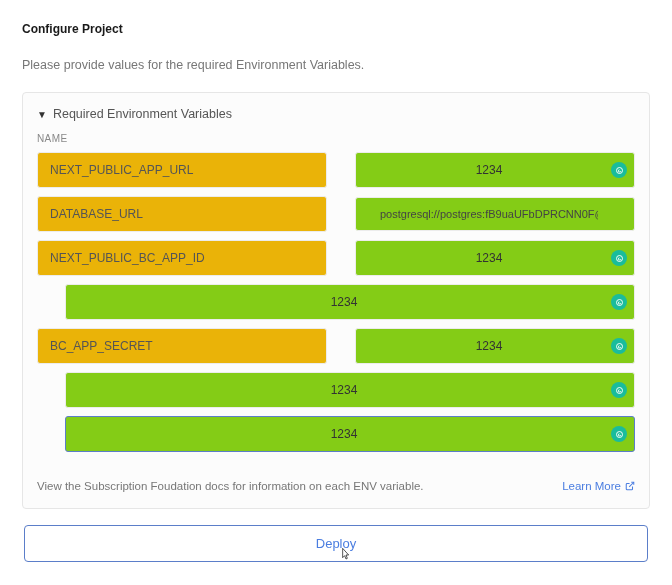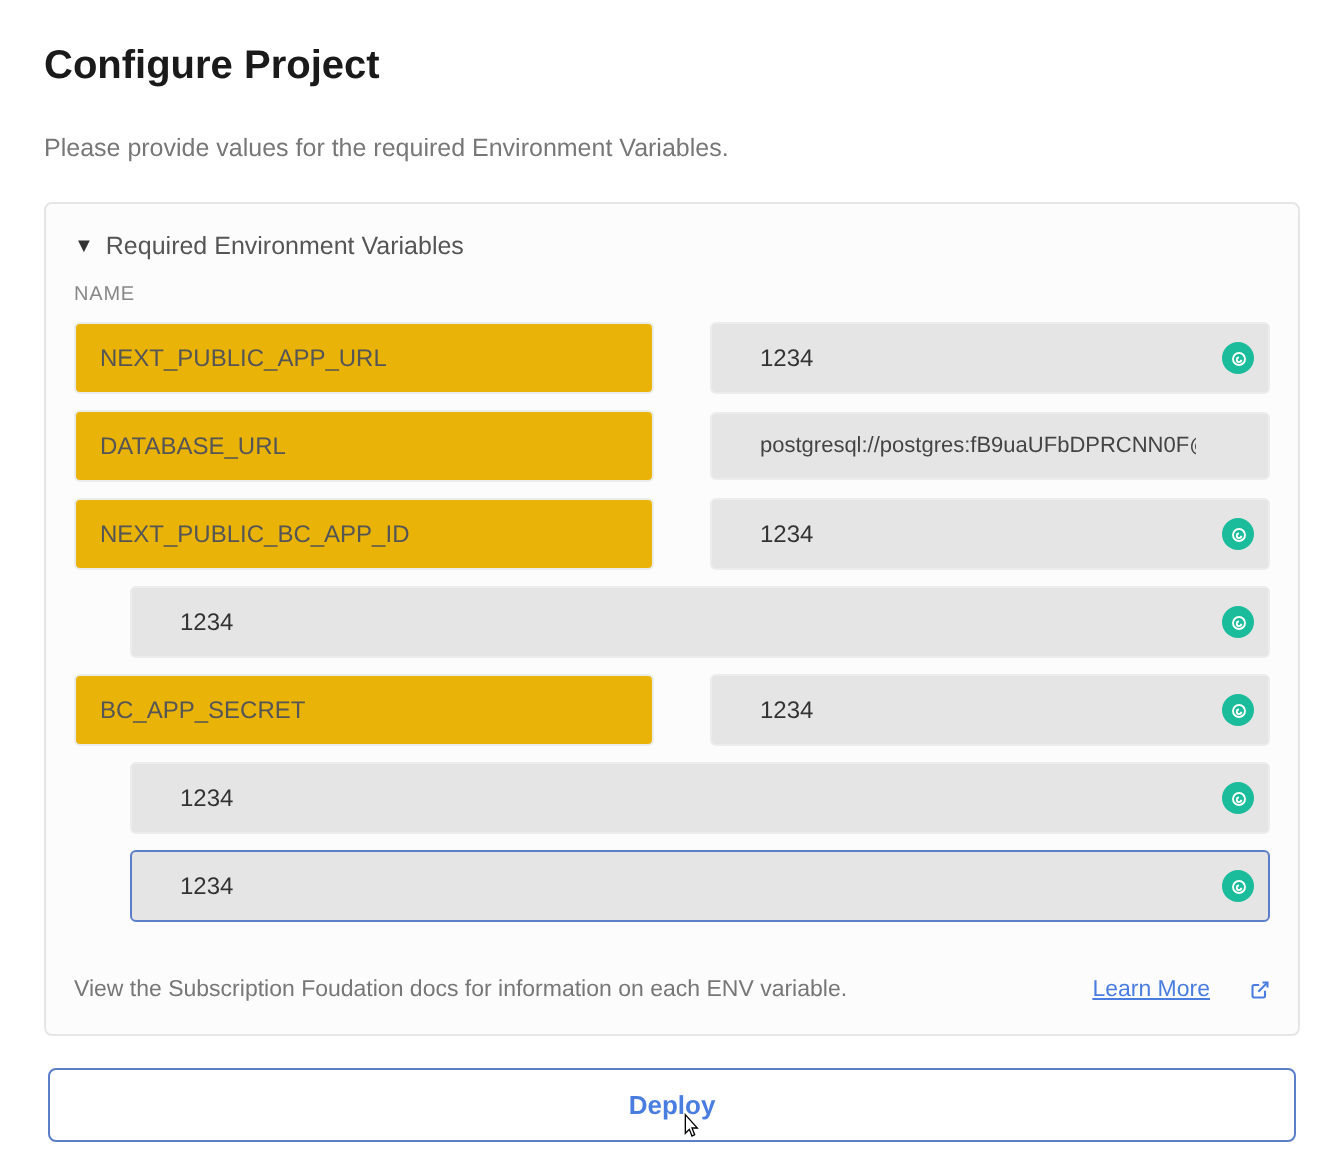--- a/index.html
+++ b/index.html
@@ -4,21 +4,21 @@
   <style>
     * { box-sizing: border-box; margin: 0; padding: 0; }
     body {
       font-family: -apple-system, BlinkMacSystemFont, "Segoe UI", Helvetica, Arial, sans-serif;
       background: #fff;
       width: 672px;
       color: #333;
     }
     .container { padding: 22px 22px 28px 22px; }
     .page-title {
-      font-size: 20px;
+      font-size: 12px;
       font-weight: 700;
       color: #1a1a1a;
       margin-bottom: 22px;
     }
     .instructions {
       font-size: 12.5px;
       color: #777;
       margin-bottom: 20px;
     }
     .panel {
@@ -61,27 +61,28 @@
       font-size: 12px;
       color: #555;
     }
     .value-wrap {
       flex: 1;
       margin-left: 28px;
       position: relative;
     }
     .value-input {
       width: 100%;
-      background: #e5e5e5;
+      background: #84cc16;
       border: 1px solid #ececec;
       border-radius: 3px;
       padding: 10px 36px 10px 24px;
       font-size: 12px;
       color: #333;
       outline: none;
+      text-align: center;
     }
     .value-input.focused {
       border: 1.5px solid #5b7ec9;
     }
     .value-input.db {
       font-size: 11px;
       color: #444;
       white-space: nowrap;
       overflow: hidden;
     }
@@ -104,36 +105,34 @@
       justify-content: space-between;
       align-items: center;
       margin-top: 28px;
       font-size: 11.5px;
     }
     .footer-note .note { color: #777; }
     .learn-more {
       color: #4a7de0;
       display: flex;
       align-items: center;
-      gap: 20px;
+      gap: 4px;
       cursor: pointer;
-      text-decoration: underline;
     }
     .learn-more svg { width: 10px; height: 10px; }
     .deploy-wrap { margin-top: 16px; padding: 0 2px; position: relative; }
     .deploy-btn {
       width: 100%;
       background: #fff;
       border: 1.5px solid #5b7ec9;
       color: #4a7de0;
       border-radius: 4px;
       padding: 10px 0;
       font-size: 13px;
       cursor: pointer;
-      font-weight: bold;
     }
     .cursor-icon {
       position: absolute;
       left: 50%;
       top: 58%;
       width: 16px;
       height: 18px;
     }
   </style>
 </head>

